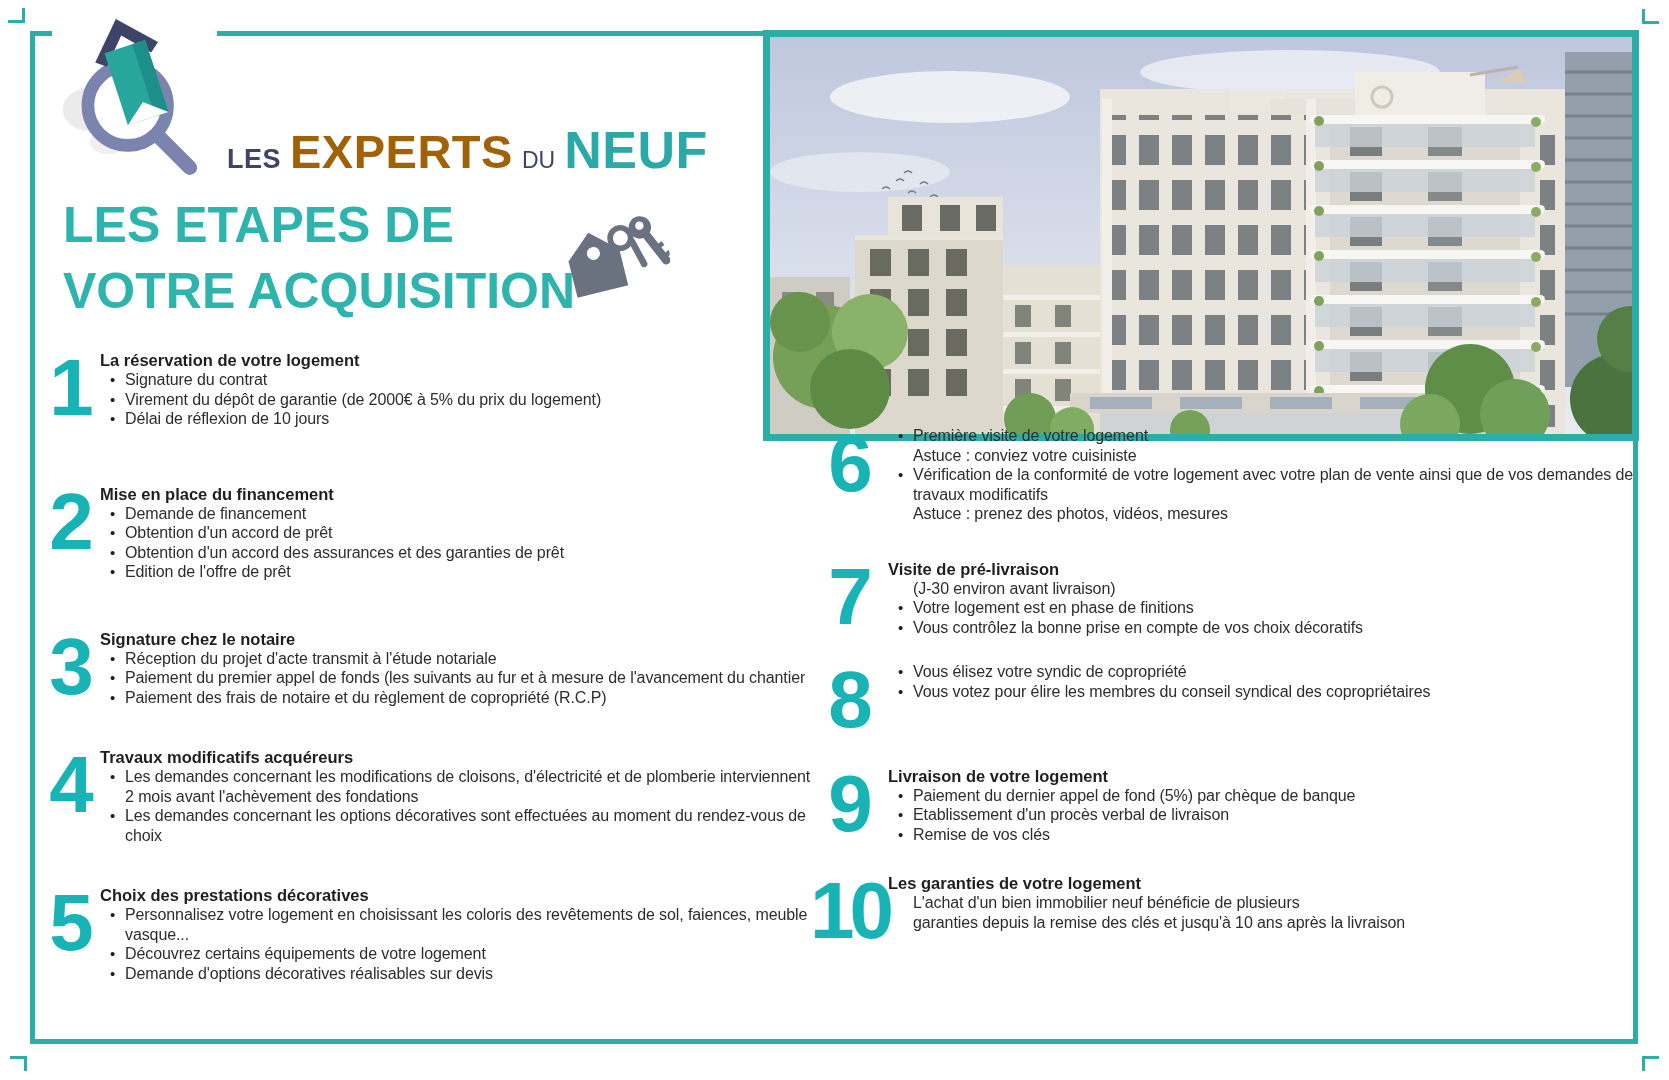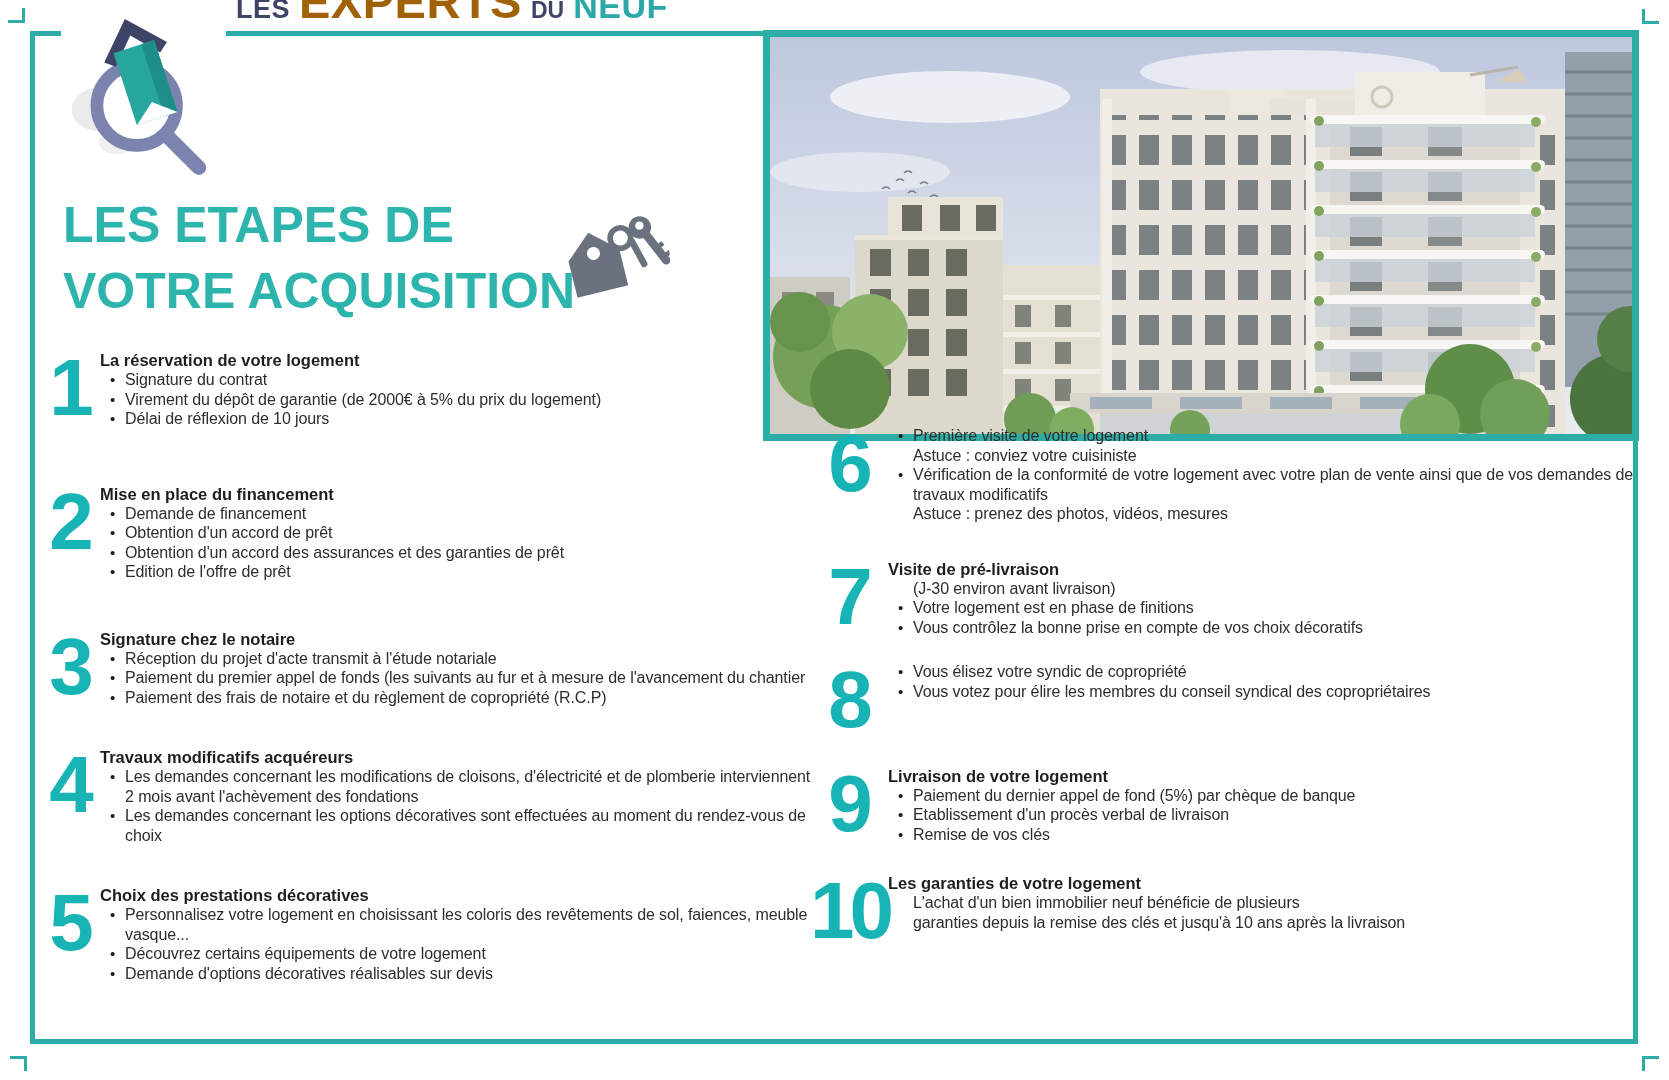--- a/index.html
+++ b/index.html
@@ -19,27 +19,27 @@
   }
   
   .corner{position:absolute;width:17px;height:15px;border:0 solid var(--frame)}
   .corner.tl{left:8px;top:8px;border-bottom-width:3px;border-right-width:3px}
   .corner.tr{left:1642px;top:9px;border-bottom-width:3px;border-left-width:3px}
   .corner.bl{left:10px;top:1056px;border-top-width:3px;border-right-width:3px}
   .corner.br{left:1642px;top:1056px;border-top-width:3px;border-left-width:3px}
   
   .frame{position:absolute;left:30px;top:31px;width:1608px;height:1013px;border:5px solid var(--frame);z-index:1}
   
-  .logo{position:absolute;left:61px;top:2px;z-index:4;display:flex;align-items:flex-start}
+  .logo{position:absolute;left:52px;top:2px;z-index:4;display:flex;align-items:flex-end}
   .logo-graphic{width:165px;height:178px;background:#fff;flex:0 0 auto}
   .logo-text{display:flex;align-items:baseline;margin-left:10px;margin-top:-28px;white-space:nowrap}
   .lt-les{font-size:27px;font-weight:600;color:var(--navy);letter-spacing:.5px;margin-right:9px}
   .lt-experts{font-size:47px;font-weight:700;color:#a16207;letter-spacing:.5px}
-  .lt-du{font-size:23px;font-weight:700;color:var(--navy);margin:0 9px}
-  .lt-neuf{font-size:34px;font-weight:700;color:#2ba8a8;letter-spacing:.5px}
+  .lt-du{font-size:23px;font-weight:400;color:var(--navy);margin:0 9px}
+  .lt-neuf{font-size:52px;font-weight:700;color:#2ba8a8;letter-spacing:.5px}
   
   .title{position:absolute;left:63px;top:192px;z-index:3;margin:0;
     font-size:50px;font-weight:700;line-height:66px;color:#2db5ad;letter-spacing:0}
   .title span{display:block}
   
   .keys-icon{position:absolute;left:558px;top:214px;z-index:3;transform:rotate(-6deg)}
   
   .photo{position:absolute;left:763px;top:30px;width:876px;height:411px;z-index:2;
     border:7px solid var(--frame);background:#ccd4e4;overflow:hidden}
   .photo svg{display:block}

